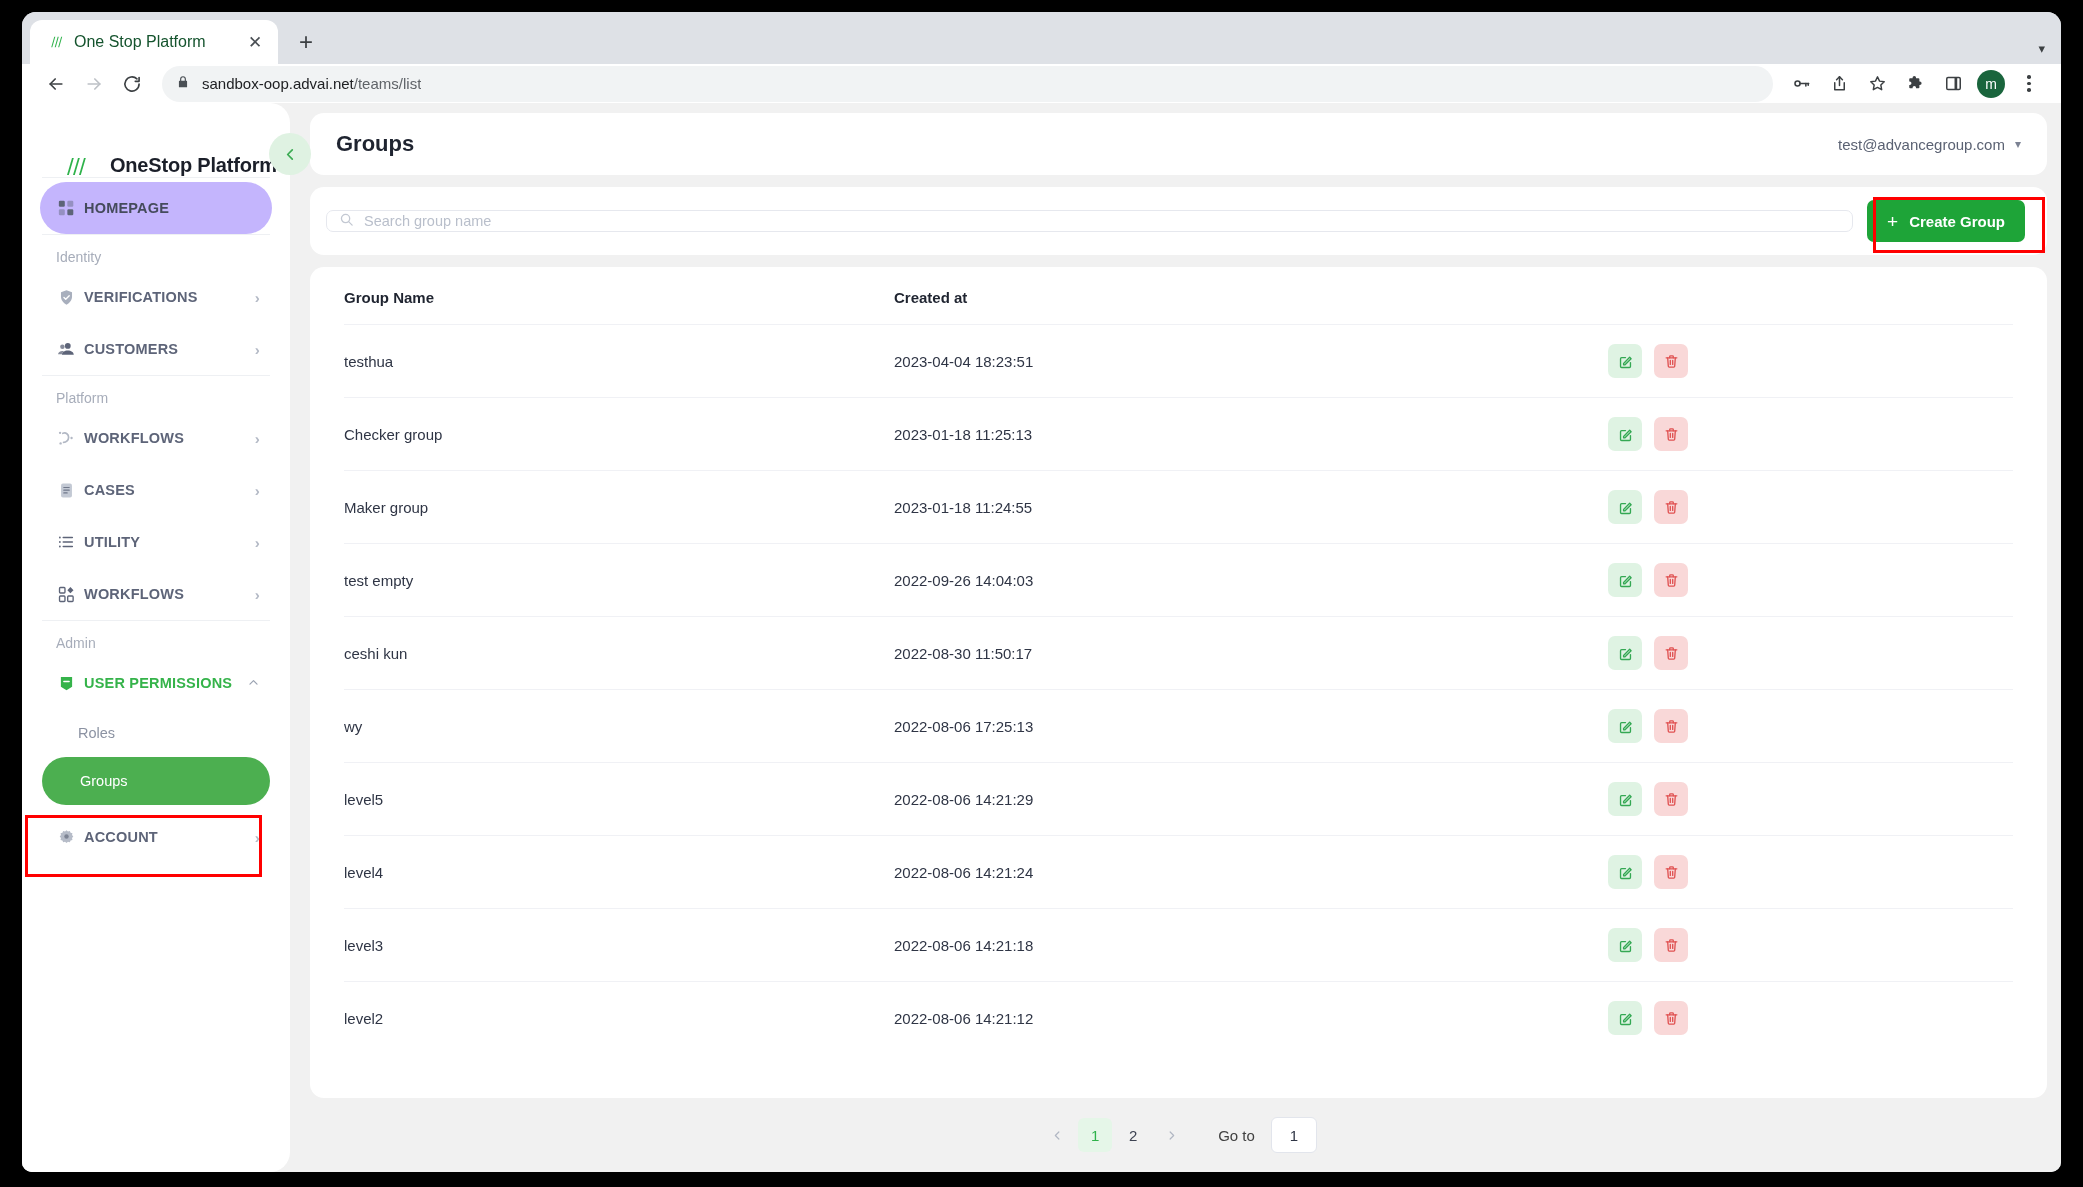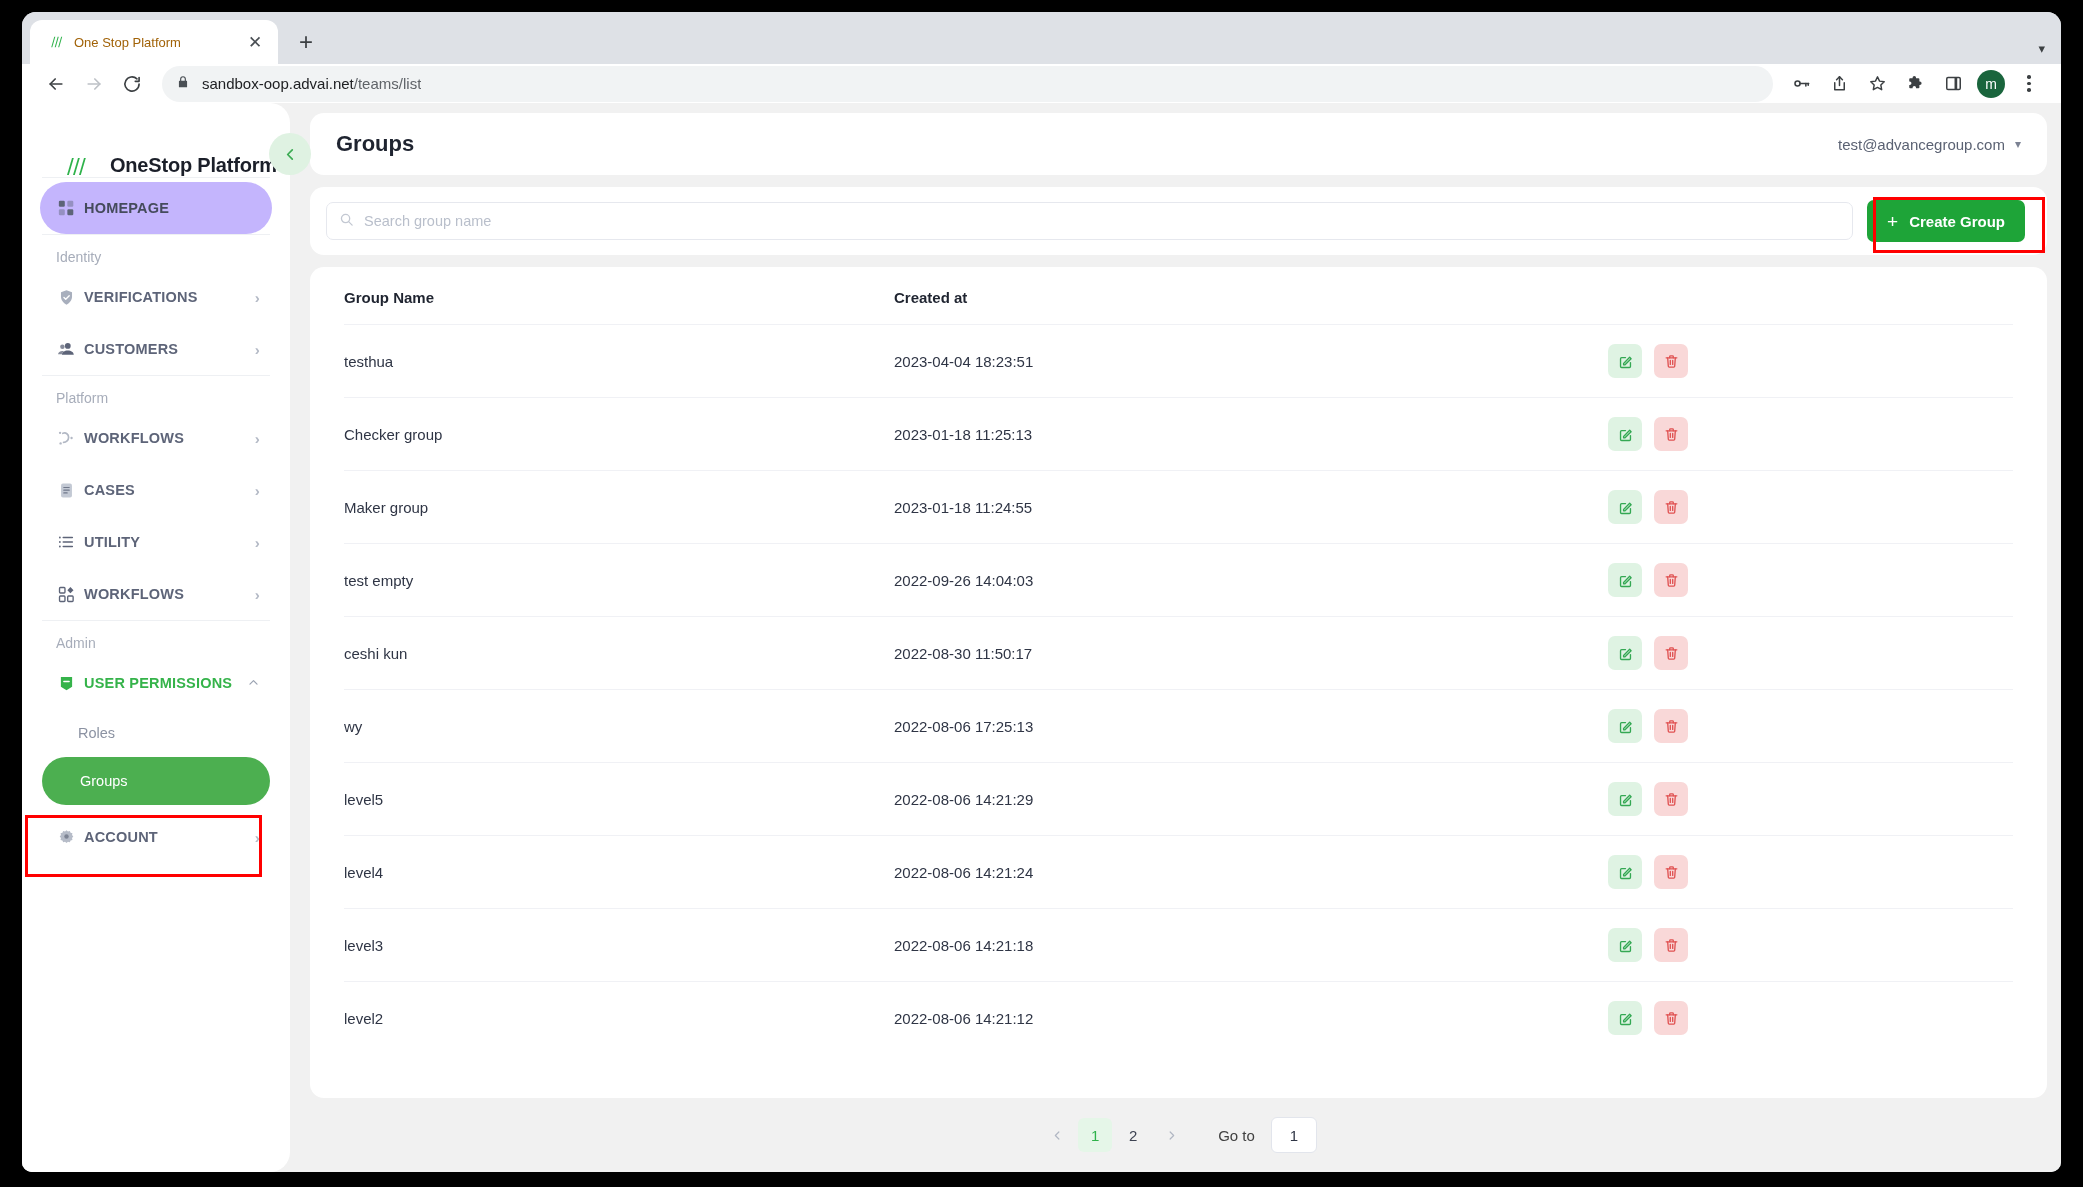--- a/index.html
+++ b/index.html
@@ -33,21 +33,21 @@
     display: flex; align-items: center;
     height: 44px; width: 248px;
     background: #ffffff;
     border-radius: 12px 12px 0 0;
     padding: 0 12px 0 16px;
     gap: 10px;
     position: relative;
   }
   .tab-favicon { width: 18px; height: 18px; flex: 0 0 18px; display:block; }
   .tab-title {
-    font-size: 13px; color: #a16207;
+    font-size: 16px; color: #14532d;
     white-space: nowrap; overflow: hidden; text-overflow: ellipsis;
     flex: 1 1 auto;
   }
   .tab-close {
     width: 22px; height: 22px; flex: 0 0 22px;
     display: flex; align-items: center; justify-content: center;
     color: #4a4f54; font-size: 17px; line-height: 1; border-radius: 50%;
   }
   .newtab {
     width: 36px; height: 36px; margin: 0 0 4px 10px;
@@ -215,21 +215,21 @@
   .search-bar-card {
     height: 68px;
     display: flex; align-items: center;
     padding: 0 16px;
     margin-bottom: 12px;
     gap: 14px;
     position: relative;
   }
   .search-input-wrap {
     flex: 1 1 auto;
-    height: 38px;
+    height: 22px;
     border: 1px solid #e6e8ee;
     border-radius: 7px;
     display: flex; align-items: center;
     gap: 10px;
     padding: 7px 12px;
     min-width: 0;
   }
   .search-input-wrap svg { flex: 0 0 auto; }
   .search-input {
     flex: 1 1 auto; border: none; outline: none;

